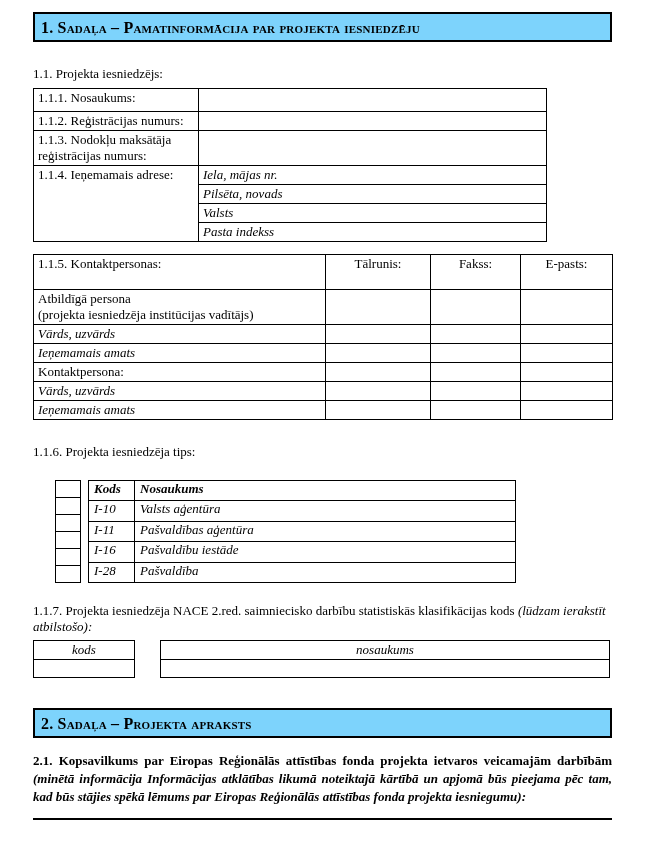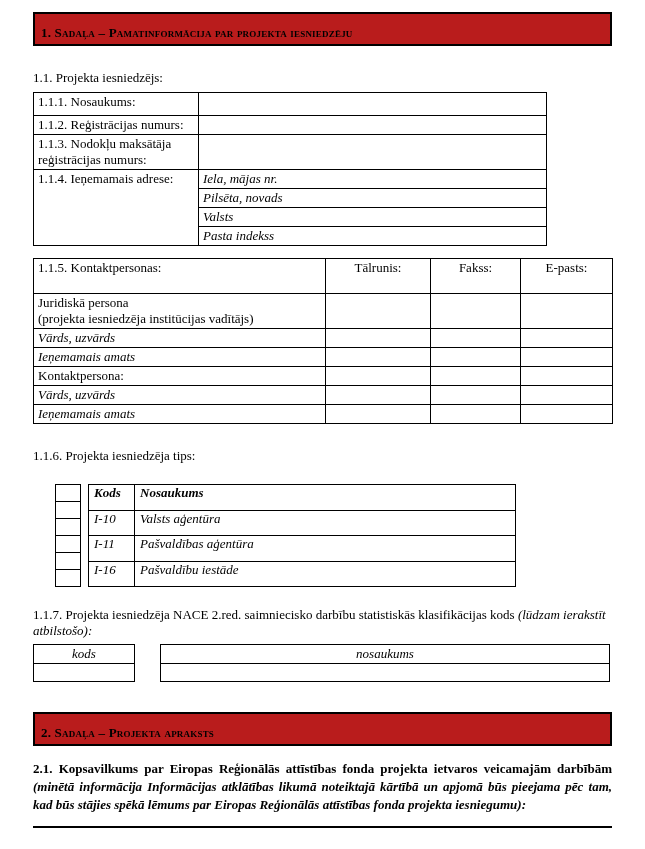--- a/index.html
+++ b/index.html
@@ -12,26 +12,26 @@
   .page {
     box-sizing: border-box;
     width: 645px;
     height: 849px;
     padding: 12px 33px 0 33px;
     overflow: hidden;
     background: #fff;
   }
   .section-bar {
     border: 2px solid #000;
-    background: #b91c1c;
+    background: #7dd3fc;
     font-weight: bold;
     font-variant: small-caps;
-    font-size: 13px;
+    font-size: 16px;
     letter-spacing: 0.2px;
-    padding: 11px 6px 3px 6px;
+    padding: 5px 6px 3px 6px;
   }
   .subtitle { margin-top: 24px; font-weight: normal; }
   .plainline { margin-top: 24px; }
   table { border-collapse: collapse; table-layout: fixed; }
   td {
     border: 1px solid #000;
     padding: 1px 4px;
     vertical-align: top;
     line-height: 16px;
     overflow: hidden;
@@ -126,21 +126,21 @@
       </colgroup>
     <tbody>
       <tr class="hdr">
         <td>1.1.5. Kontaktpersonas:</td>
         <td class="ctr">Tālrunis:</td>
         <td class="ctr">Fakss:</td>
         <td class="ctr">E-pasts:</td>
       </tr>
       <tr>
         <td>
-          <div>Juridiskā persona</div>
+          <div>Atbildīgā persona</div>
           <div>(projekta iesniedzēja institūcijas vadītājs)</div>
         </td>
         <td></td>
         <td></td>
         <td></td>
       </tr>
       <tr class="h17">
         <td class="it">Vārds, uzvārds</td>
         <td></td>
         <td></td>
@@ -213,20 +213,24 @@
           <td class="it">Valsts aģentūra</td>
         </tr>
         <tr>
           <td class="it">I-11</td>
           <td class="it">Pašvaldības aģentūra</td>
         </tr>
         <tr>
           <td class="it">I-16</td>
           <td class="it">Pašvaldību iestāde</td>
         </tr>
+        <tr>
+          <td class="it">I-28</td>
+          <td class="it">Pašvaldība</td>
+        </tr>
       </tbody>
     </table>
   </div>
 
   <p class="nace-text">
     <span>1.1.7. Projekta iesniedzēja NACE 2.red. saimniecisko darbību statistiskās klasifikācijas kods </span><span class="it">(lūdzam ierakstīt atbilstošo):</span>
   </p>
 
   <div class="nace-tables">
     <table class="t4a">

